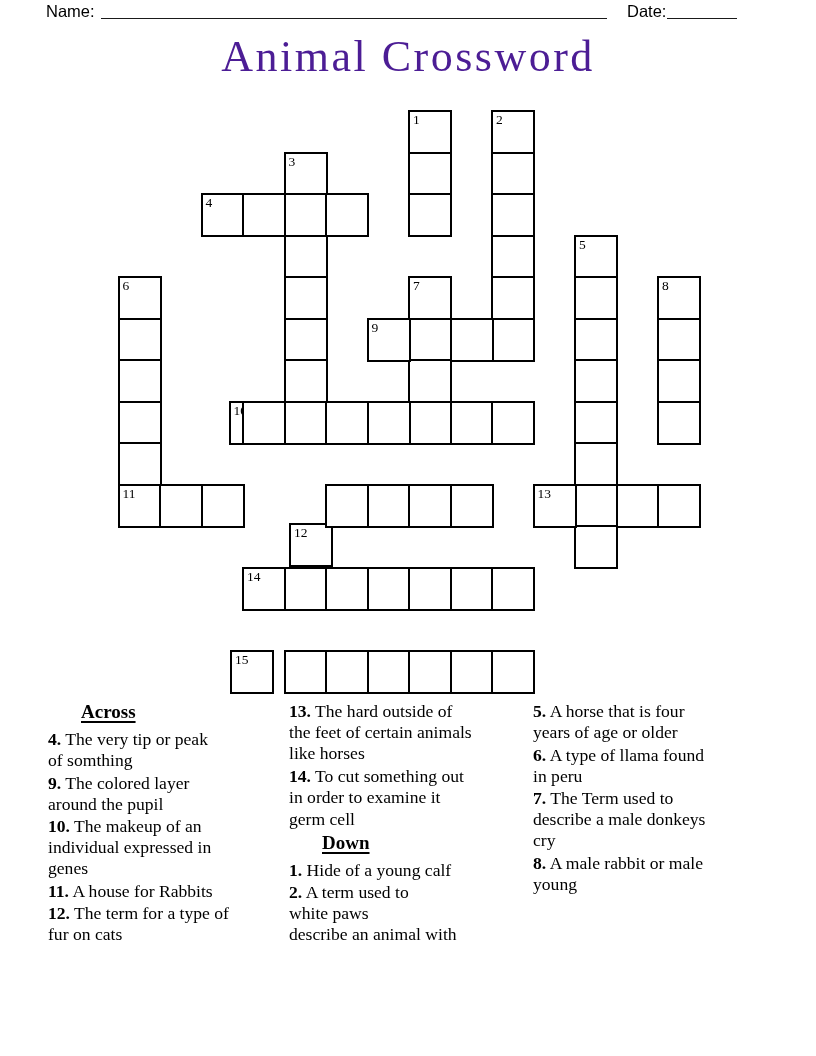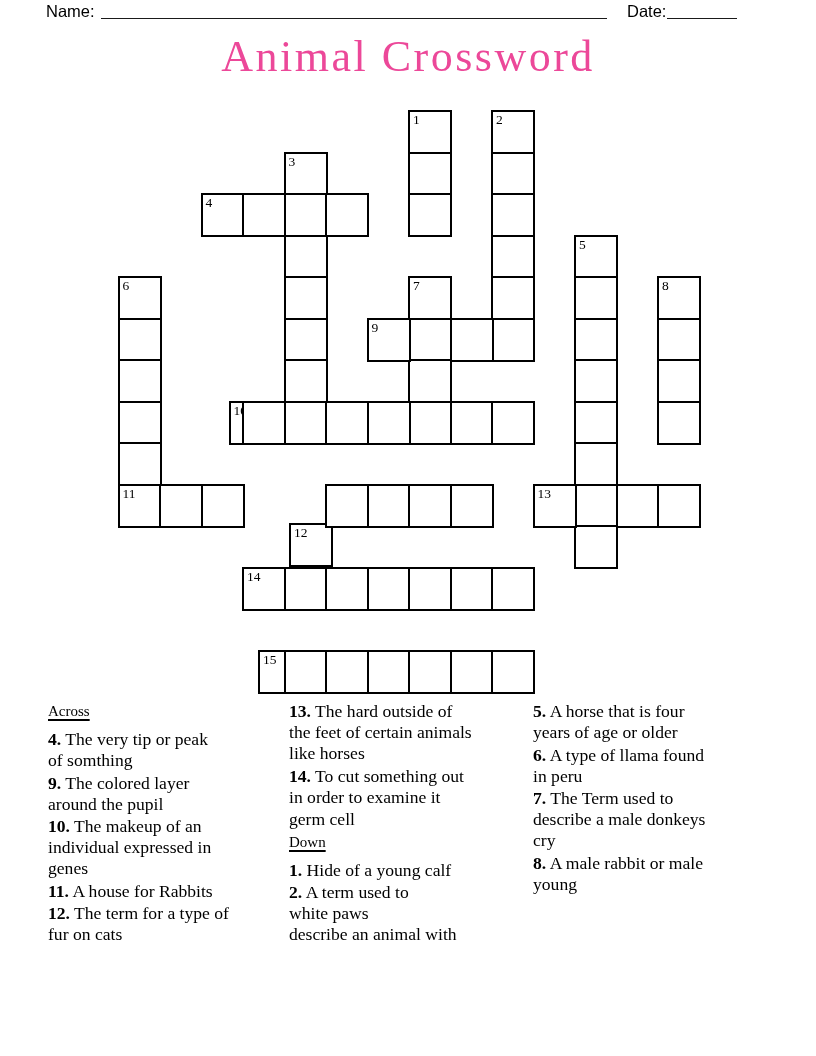--- a/index.html
+++ b/index.html
@@ -37,21 +37,21 @@
   .title {
     position: absolute;
     top: 30px; left: 0; right: 0;
     margin: 0;
     text-align: center;
     font-family: "Liberation Serif", serif;
     font-weight: normal;
     font-size: 44px;
     line-height: 54px;
     letter-spacing: 2.5px;
-    color: #ec4899;
+    color: #4c1d95;
   }
 
   
   .grid { position: absolute; inset: 0; }
   .cell {
     position: absolute;
     width: 44px; height: 44px;
     box-sizing: border-box;
     border: 2.5px solid #000;
     background: #fff;
@@ -69,26 +69,27 @@
   .clues { position: absolute; inset: 0; }
   .clue-col {
     position: absolute;
     top: 701px;
     font-family: "Liberation Serif", serif;
     font-size: 17.6px;
     line-height: 21px;
     white-space: nowrap;
   }
   .clue-heading {
-    font-size: 15px;
-    font-weight: normal;
+    font-size: 19px;
+    font-weight: bold;
     text-decoration: underline;
     text-decoration-thickness: 1.6px;
     text-underline-offset: 3px;
     margin-bottom: 7px;
+    margin-left: 33px;
   }
   .clue { margin-bottom: 1.5px; }
   .clue-num { font-weight: bold; }
 </style>
 </head>
 <body>
 
 <div class="page">
   <div class="hdr-label name">Name:</div>
   <div class="hdr-line name-line"></div>
@@ -185,21 +186,21 @@
       <div class="cell" style="left: 657px; top: 483.5px;"></div>
       <div class="cell" style="left: 242px; top: 566.5px;">
         <span class="cellnum">14</span>
       </div>
       <div class="cell" style="left: 283.5px; top: 566.5px;"></div>
       <div class="cell" style="left: 325px; top: 566.5px;"></div>
       <div class="cell" style="left: 366.5px; top: 566.5px;"></div>
       <div class="cell" style="left: 408px; top: 566.5px;"></div>
       <div class="cell" style="left: 449.5px; top: 566.5px;"></div>
       <div class="cell" style="left: 491px; top: 566.5px;"></div>
-      <div class="cell" style="left: 258px; top: 649.5px;">
+      <div class="cell" style="left: 230px; top: 649.5px;">
         <span class="cellnum">15</span>
       </div>
       <div class="cell" style="left: 283.5px; top: 649.5px;"></div>
       <div class="cell" style="left: 325px; top: 649.5px;"></div>
       <div class="cell" style="left: 366.5px; top: 649.5px;"></div>
       <div class="cell" style="left: 408px; top: 649.5px;"></div>
       <div class="cell" style="left: 449.5px; top: 649.5px;"></div>
       <div class="cell" style="left: 491px; top: 649.5px;"></div>
     </div>
 

